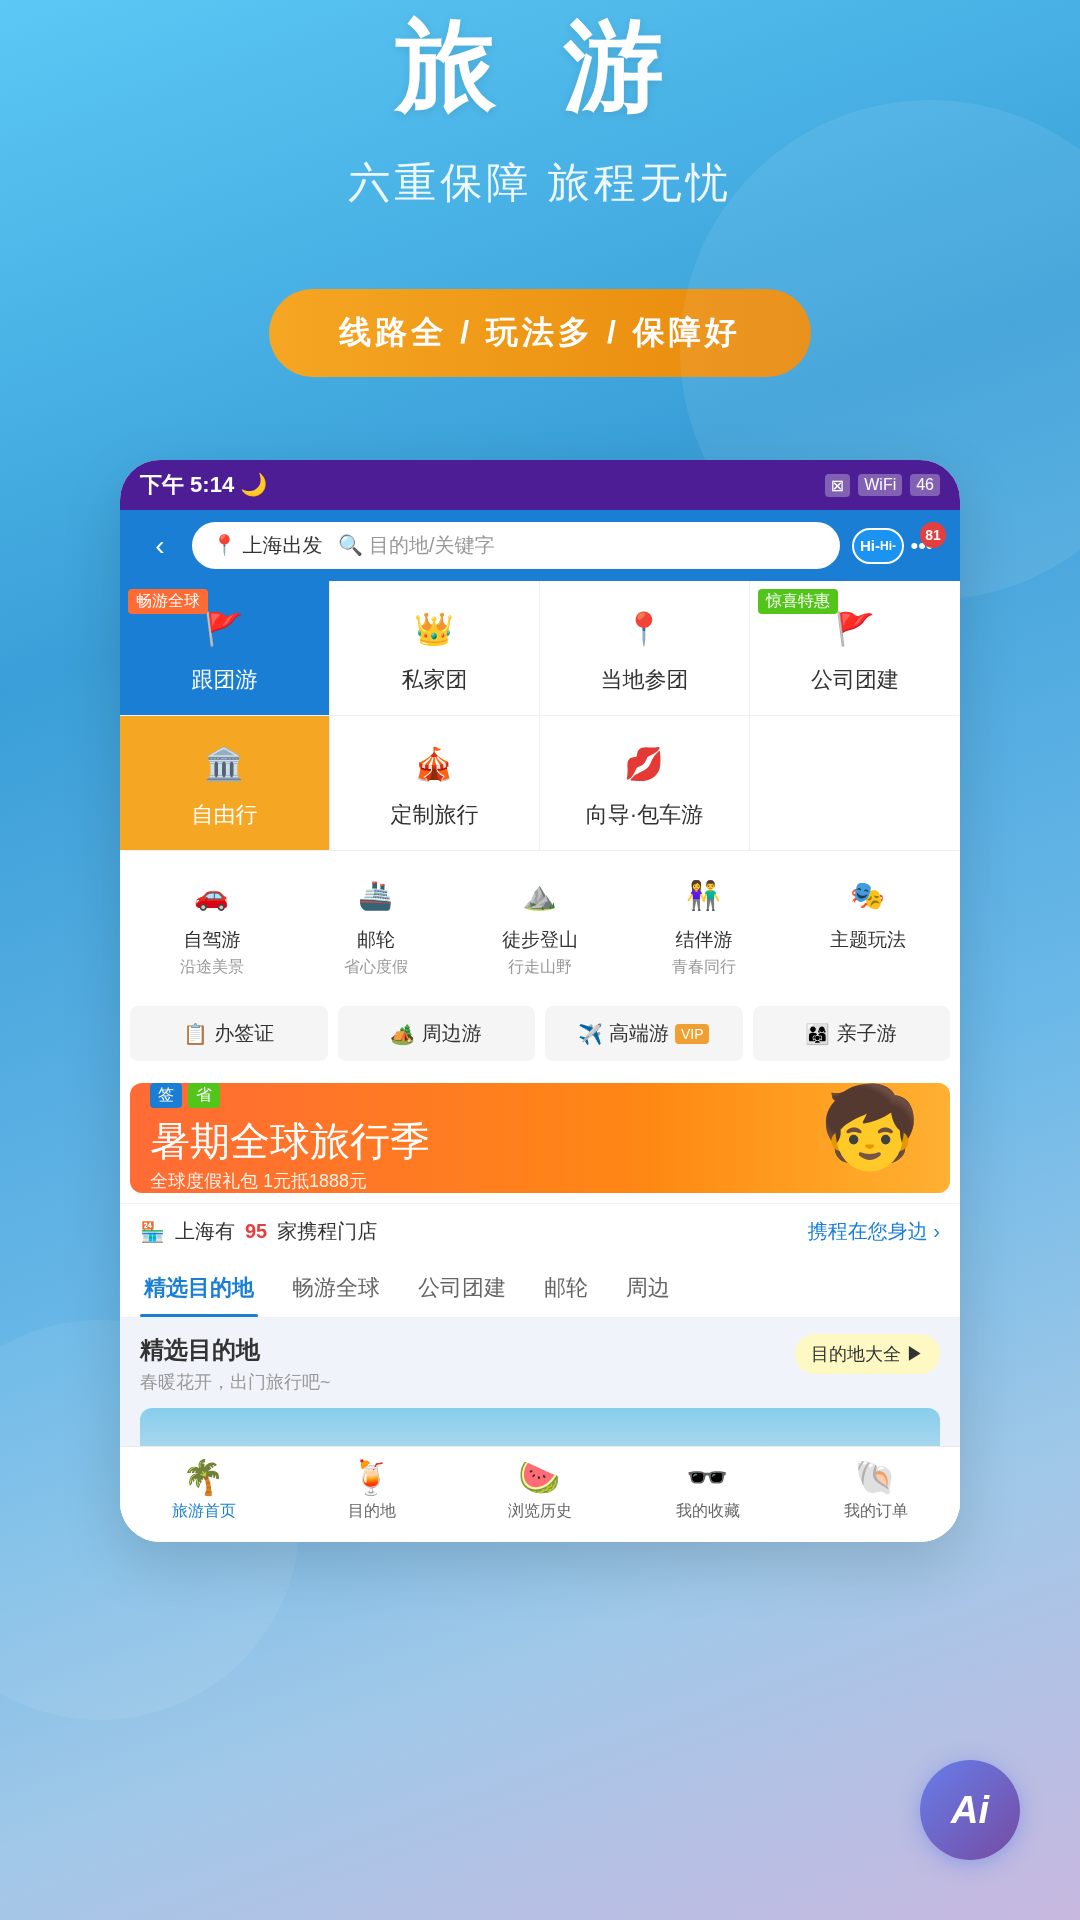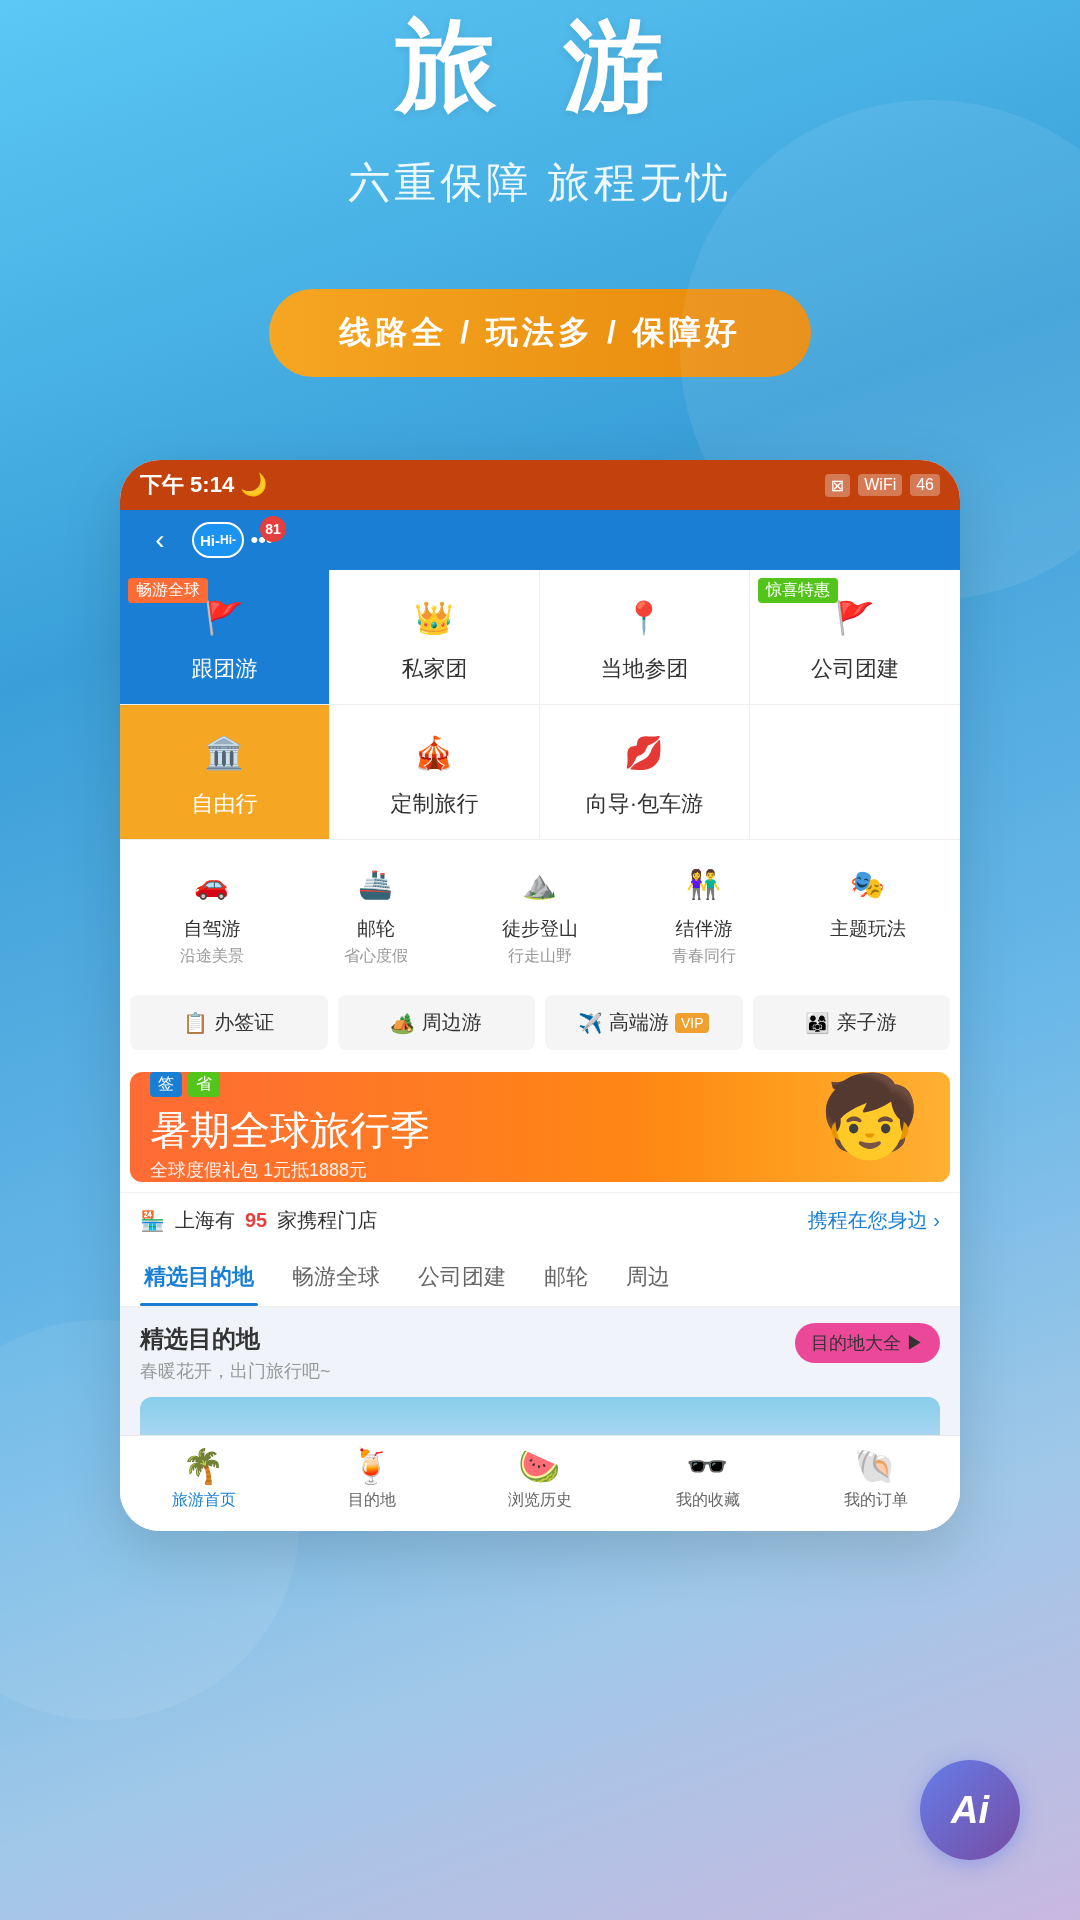--- a/index.html
+++ b/index.html
@@ -49,21 +49,21 @@
       left: 120px;
       width: 840px;
       background: white;
       border-radius: 40px;
       overflow: hidden;
       box-shadow: 0 20px 60px rgba(0,0,0,0.15);
     }
 
     
     .status-bar {
-      background: #c2410c;
+      background: #4c1d95;
       padding: 10px 20px;
       display: flex;
       justify-content: space-between;
       align-items: center;
       color: white;
       font-size: 22px;
     }
     .status-time { font-weight: 600; }
     .status-icons { display: flex; gap: 8px; align-items: center; font-size: 18px; }
     .status-icons span { background: rgba(255,255,255,0.3); border-radius: 4px; padding: 2px 6px; font-size: 16px; }
@@ -318,21 +318,21 @@
       padding: 16px 20px 14px;
     }
     .featured-header {
       display: flex;
       justify-content: space-between;
       align-items: flex-start;
     }
     .featured-title { font-size: 24px; font-weight: 700; color: #333; }
     .featured-sub { font-size: 18px; color: #999; margin-top: 4px; }
     .featured-link {
-      background: #ec4899;
+      background: #fef9c3;
       border-radius: 20px;
       padding: 8px 16px;
       font-size: 18px;
       color: #333;
       display: flex;
       align-items: center;
       gap: 4px;
       cursor: pointer;
     }
 
@@ -392,20 +392,25 @@
     </div>
     <div class="status-icons">
       <span>⊠</span>
       <span>WiFi</span>
       <span>46</span>
     </div>
   </div>
 
   <div class="nav-bar">
     <div class="nav-back">‹</div>
+    <div class="search-bar">
+      <span class="search-origin">📍 上海出发</span>
+      <span class="search-divider"> </span>
+      <span class="search-dest">🔍 目的地/关键字</span>
+    </div>
     <div class="nav-icons">
       <div class="hi-badge" style="background:#1a94f0; width:52px; height:36px; border-radius:18px; font-size:14px; padding:0 8px;">
         <span style="color:white; font-size:15px;">Hi-</span>
       </div>
       <div class="notif-badge" style="position:relative; width:36px; height:36px; background:#1a7fd4; border-radius:8px; display:flex; align-items:center; justify-content:center;">
         <span style="color:white; font-size:22px;">•••</span>
         <span class="badge-num">81</span>
       </div>
     </div>
   </div>

